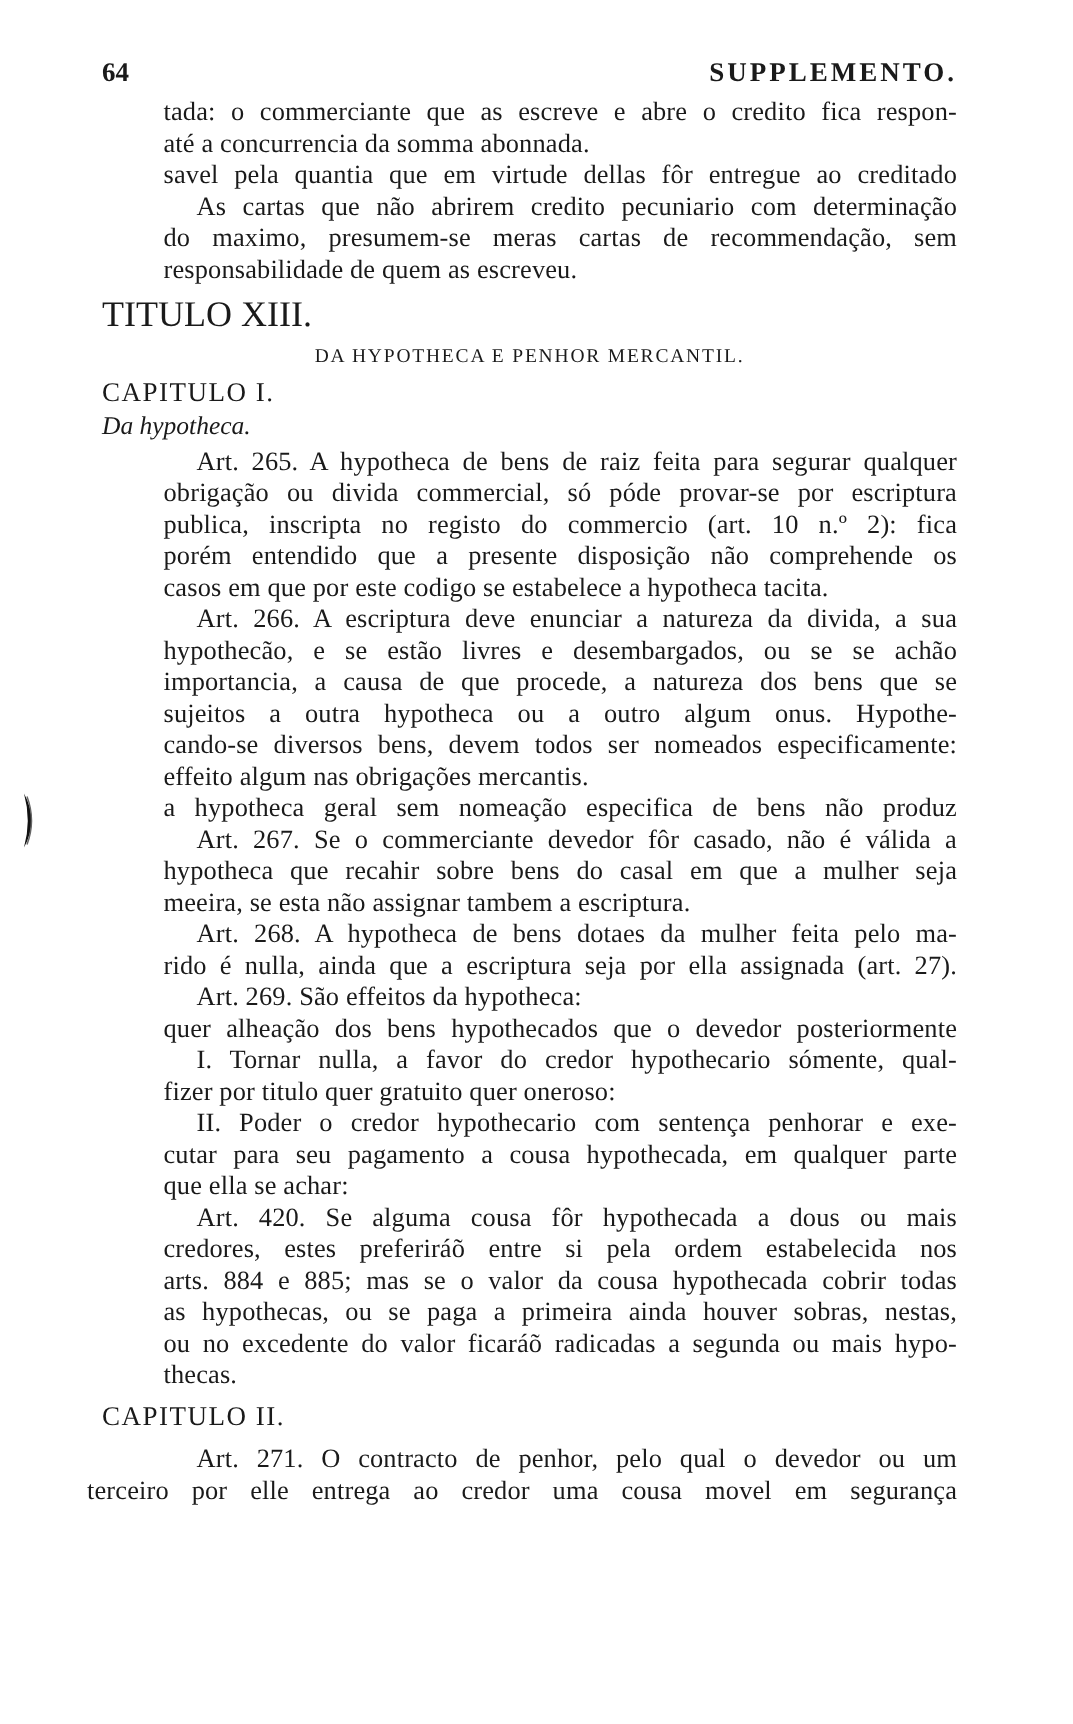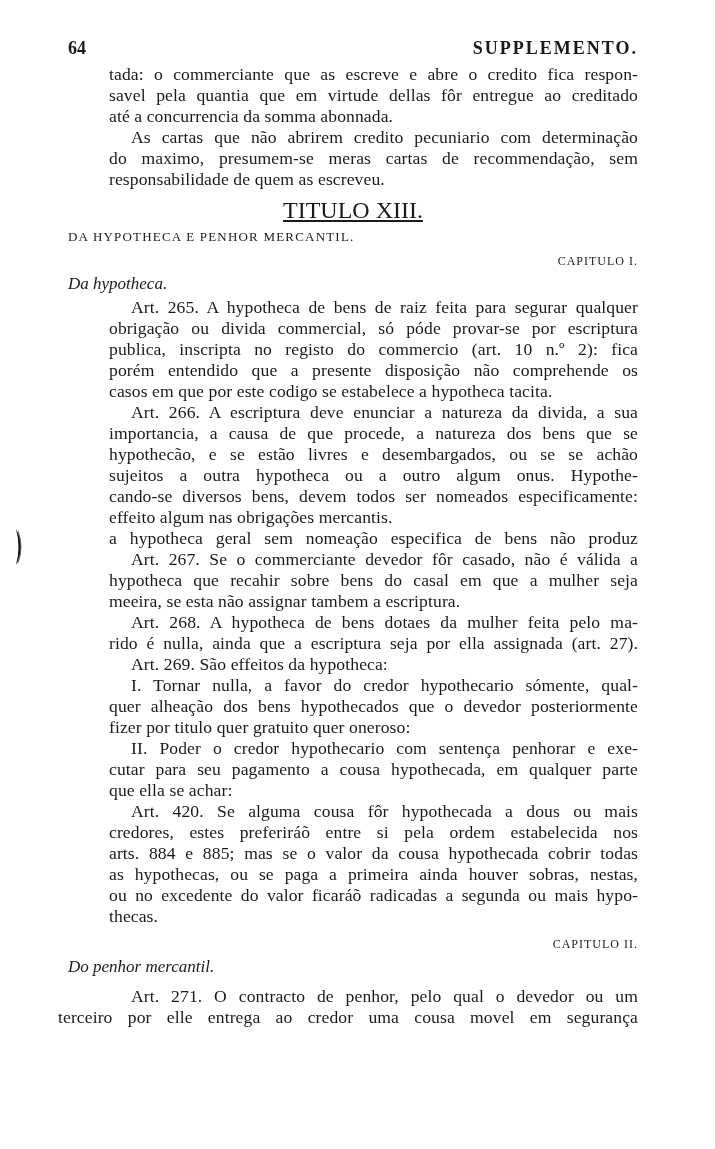--- a/index.html
+++ b/index.html
@@ -9,23 +9,23 @@
   .header { position: absolute; top: 38px; left: 68px; width: 570px; height: 24px; }
   .page-num { position: absolute; left: 0; top: 0; font-weight: bold; font-size: 18px; }
   .running-head { position: absolute; left: 0; right: 0; top: 0; text-align: right;
                   font-weight: bold; font-size: 18px; letter-spacing: 2px; }
   .body { position: absolute; left: 68px; top: 64px; width: 570px; }
   .line { font-size: 17.6px; line-height: 21px; height: 21px; white-space: nowrap;
           text-align: justify; text-align-last: justify; letter-spacing: 0.1px; margin-left: 41px; }
   .line.last { text-align-last: left; }
   .indent { padding-left: 22px; }
   .outdent { margin-left: -10px; }
-  .h-title { text-align: center; font-size: 24px; line-height: 32px; height: 32px; margin-top: 4px; text-decoration: underline; }
-  .h-sub { font-size: 13px; letter-spacing: 1.2px; line-height: 22px; height: 24px; }
-  .h-chap { text-align: right; font-size: 12px; letter-spacing: 1px; line-height: 23px; height: 23px; }
+  .h-title { font-size: 24px; line-height: 32px; height: 32px; margin-top: 4px; }
+  .h-sub { text-align: center; font-size: 13px; letter-spacing: 1.2px; line-height: 22px; height: 24px; }
+  .h-chap { text-align: left; font-size: 18px; letter-spacing: 1px; line-height: 23px; height: 23px; }
   .h-ital { text-align: left; font-style: italic; font-size: 17px; line-height: 22px; height: 24px; }
   .sc { font-size: 11px; letter-spacing: 0.8px; }
   .gap { height: 6px; }
   .margin-mark { position: absolute; left: 13px; top: 527px; width: 14px; height: 40px; }
 </style>
 </head>
 <body>
 
 <div class="page">
 
@@ -36,22 +36,22 @@
 
   <svg class="margin-mark" viewBox="0 0 14 40">
     <path d="M3 2 Q13 20 3 38 Q8 20 3 2 Z" fill="#111"></path>
     <path d="M5 4 Q11 20 5 36" stroke="#666" stroke-width="1" fill="none"></path>
   </svg>
 
   <div class="body">
 
     <div>
       <div class="line">tada: o commerciante que as escreve e abre o credito fica respon-</div>
+      <div class="line last">até a concurrencia da somma abonnada.</div>
       <div class="line">savel pela quantia que em virtude dellas fôr entregue ao creditado</div>
-      <div class="line last">até a concurrencia da somma abonnada.</div>
     </div>
     <div>
       <div class="line indent">As cartas que não abrirem credito pecuniario com determinação</div>
       <div class="line">do maximo, presumem-se meras cartas de recommendação, sem</div>
       <div class="line last">responsabilidade de quem as escreveu.</div>
     </div>
 
     <div class="h-title">TITULO XIII.</div>
     <div class="h-sub">DA HYPOTHECA E PENHOR MERCANTIL.</div>
     <div class="h-chap">CAPITULO I.</div>
@@ -60,65 +60,64 @@
     <div>
       <div class="line indent">Art. 265. A hypotheca de bens de raiz feita para segurar qualquer</div>
       <div class="line">obrigação ou divida commercial, só póde provar-se por escriptura</div>
       <div class="line">publica, inscripta no registo do commercio (art. 10 n.º 2): fica</div>
       <div class="line">porém entendido que a presente disposição não comprehende os</div>
       <div class="line last">casos em que por este codigo se estabelece a hypotheca tacita.</div>
     </div>
 
     <div>
       <div class="line indent">Art. 266. A escriptura deve enunciar a natureza da divida, a sua</div>
+      <div class="line">hypothecão, e se estão livres e desembargados, ou se se achão</div>
       <div class="line">importancia, a causa de que procede, a natureza dos bens que se</div>
-      <div class="line">hypothecão, e se estão livres e desembargados, ou se se achão</div>
       <div class="line">sujeitos a outra hypotheca ou a outro algum onus. Hypothe-</div>
       <div class="line">cando-se diversos bens, devem todos ser nomeados especificamente:</div>
       <div class="line last">effeito algum nas obrigações mercantis.</div>
       <div class="line">a hypotheca geral sem nomeação especifica de bens não produz</div>
     </div>
 
     <div>
       <div class="line indent">Art. 267. Se o commerciante devedor fôr casado, não é válida a</div>
       <div class="line">hypotheca que recahir sobre bens do casal em que a mulher seja</div>
       <div class="line last">meeira, se esta não assignar tambem a escriptura.</div>
     </div>
 
     <div>
       <div class="line indent">Art. 268. A hypotheca de bens dotaes da mulher feita pelo ma-</div>
       <div class="line">rido é nulla, ainda que a escriptura seja por ella assignada (art. 27).</div>
     </div>
 
     <div>
       <div class="line indent last">Art. 269. São effeitos da hypotheca:</div>
       <div>
+        <div class="line">quer alheação dos bens hypothecados que o devedor posteriormente</div>
         <div class="line indent">I. Tornar nulla, a favor do credor hypothecario sómente, qual-</div>
-        <div class="line">quer alheação dos bens hypothecados que o devedor posteriormente</div>
         <div class="line last">fizer por titulo quer gratuito quer oneroso:</div>
       </div>
       <div>
         <div class="line indent">II. Poder o credor hypothecario com sentença penhorar e exe-</div>
         <div class="line">cutar para seu pagamento a cousa hypothecada, em qualquer parte</div>
         <div class="line last">que ella se achar:</div>
       </div>
     </div>
 
     <div>
       <div class="line indent">Art. 420. Se alguma cousa fôr hypothecada a dous ou mais</div>
       <div class="line">credores, estes preferiráõ entre si pela ordem estabelecida nos</div>
       <div class="line">arts. 884 e 885; mas se o valor da cousa hypothecada cobrir todas</div>
       <div class="line">as hypothecas, ou se paga a primeira ainda houver sobras, nestas,</div>
       <div class="line">ou no excedente do valor ficaráõ radicadas a segunda ou mais hypo-</div>
       <div class="line last">thecas.</div>
     </div>
 
     <div class="gap"></div>
     <div class="h-chap">CAPITULO II.</div>
-    <div class="h-ital">Do penhor mercantil.</div>
     <div class="gap"></div>
 
     <div>
       <div class="line indent">Art. 271. O contracto de penhor, pelo qual o devedor ou um</div>
       <div class="line outdent">terceiro por elle entrega ao credor uma cousa movel em segurança</div>
     </div>
 
   </div>
 </div>
 

